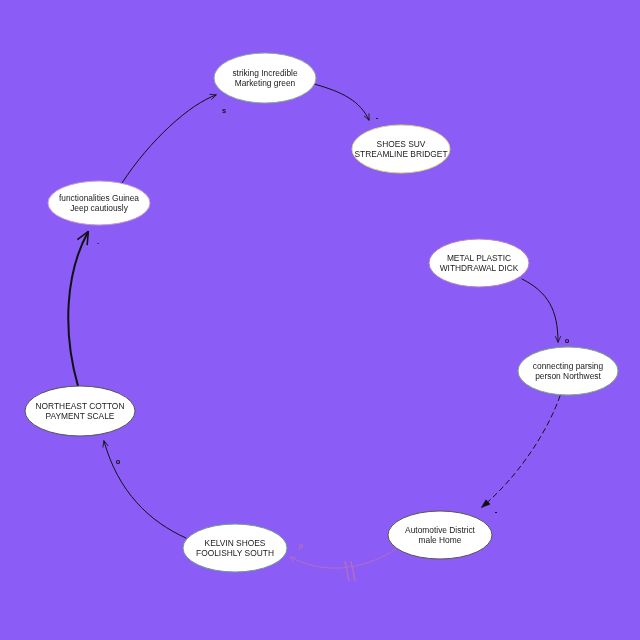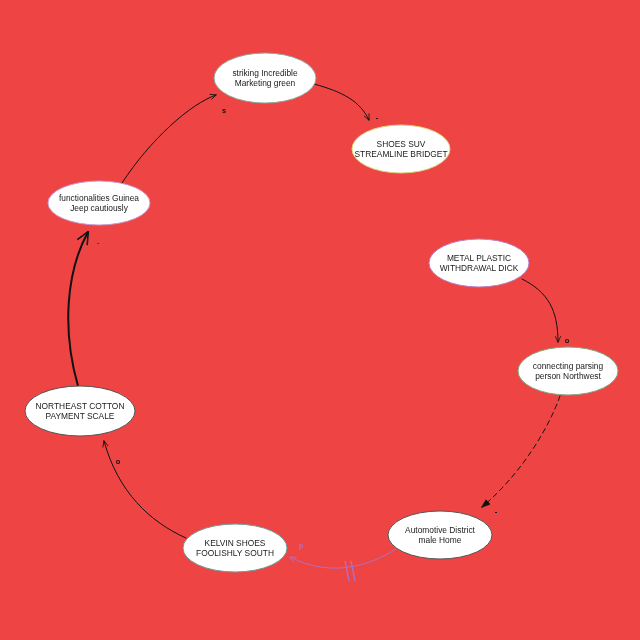--- a/index.html
+++ b/index.html
@@ -8,21 +8,21 @@
     padding: 0;
     background: #ffffff;
   }
   body {
     font-family: "Liberation Sans", sans-serif;
   }
   #canvas-wrap {
     position: relative;
     width: 640px;
     height: 640px;
-    background: #ef4444;
+    background: #8b5cf6;
     overflow: hidden;
   }
   svg#graph {
     position: absolute;
     top: 0;
     left: 0;
     width: 640px;
     height: 640px;
     display: block;
   }

